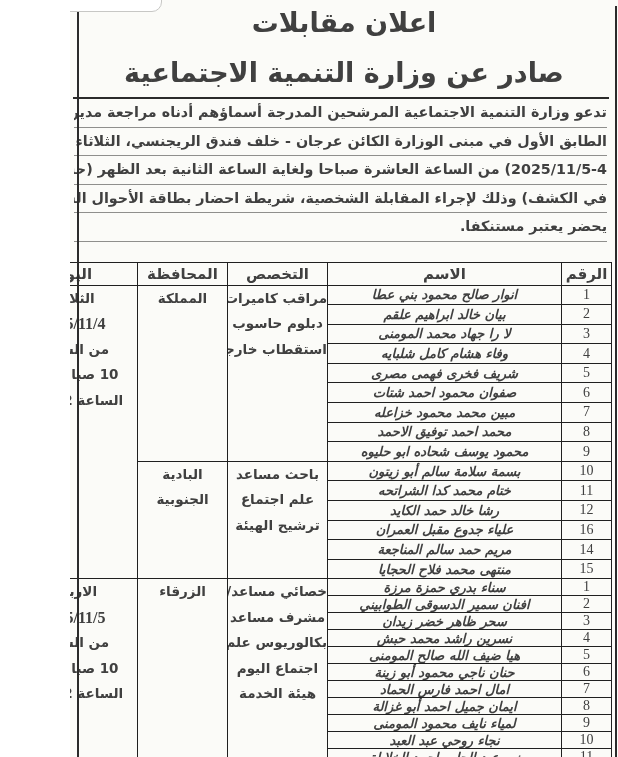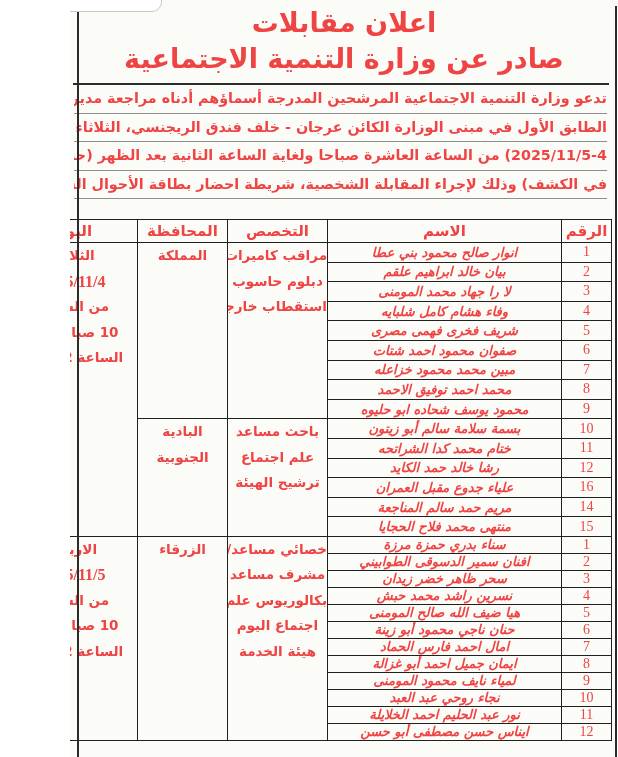--- a/index.html
+++ b/index.html
@@ -2,36 +2,36 @@
 <html lang="ar" dir="rtl"><head>
 <meta charset="utf-8">
 <style>
   html,body { margin:0; padding:0; }
   .page {
     position:relative;
     width:548px; height:757px;
     background:#fbfbf8;
     overflow:hidden;
     direction:rtl;
-    color:#ef4444;
+    color:#404040;
     font-family:"DejaVu Sans", sans-serif;
   }
   .frame-line { position:absolute; top:6px; bottom:0; width:2px; background:#2b2b2b; }
   .frame-line.left  { left:7px; }
   .frame-line.right { right:1px; }
   .corner-artifact {
     position:absolute; left:-6px; top:-6px; z-index:6;
     width:96px; height:16px;
     background:#ffffff;
     border:1px solid #c7c7c5;
     border-radius:0 0 10px 0;
   }
   .header { padding-top:7px; text-align:center; font-weight:bold; }
   .main-title { font-size:27px; letter-spacing:0.5px; }
-  .sub-title  { font-size:27px; margin-top:5px; letter-spacing:0.5px; }
+  .sub-title  { font-size:27px; margin-top:19px; letter-spacing:0.5px; }
   .title-divider { border:none; border-top:2px solid #2b2b2b; margin:9px 9px 0 3px; }
   .intro { margin:0 11px 0 4px; }
   .intro-line {
     height:27.5px; line-height:27.5px;
     font-size:14.3px; font-weight:bold;
     white-space:nowrap; overflow:hidden;
     border-bottom:1px solid #8f8f8d;
     text-align:justify; text-align-last:justify;
   }
   .intro-line:last-child { text-align-last:right; }
@@ -71,20 +71,21 @@
     <div class="main-title">اعلان مقابلات</div>
     <div class="sub-title">صادر عن وزارة التنمية الاجتماعية</div>
   </div>
   <hr class="title-divider">
 
   <div class="intro">
     <div class="intro-line">تدعو وزارة التنمية الاجتماعية المرشحين المدرجة أسماؤهم أدناه مراجعة مديرية الموارد البشرية /</div>
     <div class="intro-line">الطابق الأول في مبنى الوزارة الكائن عرجان - خلف فندق الريجنسي، الثلاثاء والاربعاء الموافق (</div>
     <div class="intro-line">2025/11/5-4) من الساعة العاشرة صباحا ولغاية الساعة الثانية بعد الظهر (حسب المرفق</div>
     <div class="intro-line">في الكشف) وذلك لإجراء المقابلة الشخصية، شريطة احضار بطاقة الأحوال الشخصية، وكل من لا</div>
+    <div class="intro-line">يحضر يعتبر مستنكفا.</div>
   </div>
 
   <table class="schedule">
     <colgroup>
       <col style="width:50px">
       <col style="width:234px">
       <col style="width:100px">
       <col style="width:90px">
       <col style="width:128px">
     </colgroup>

